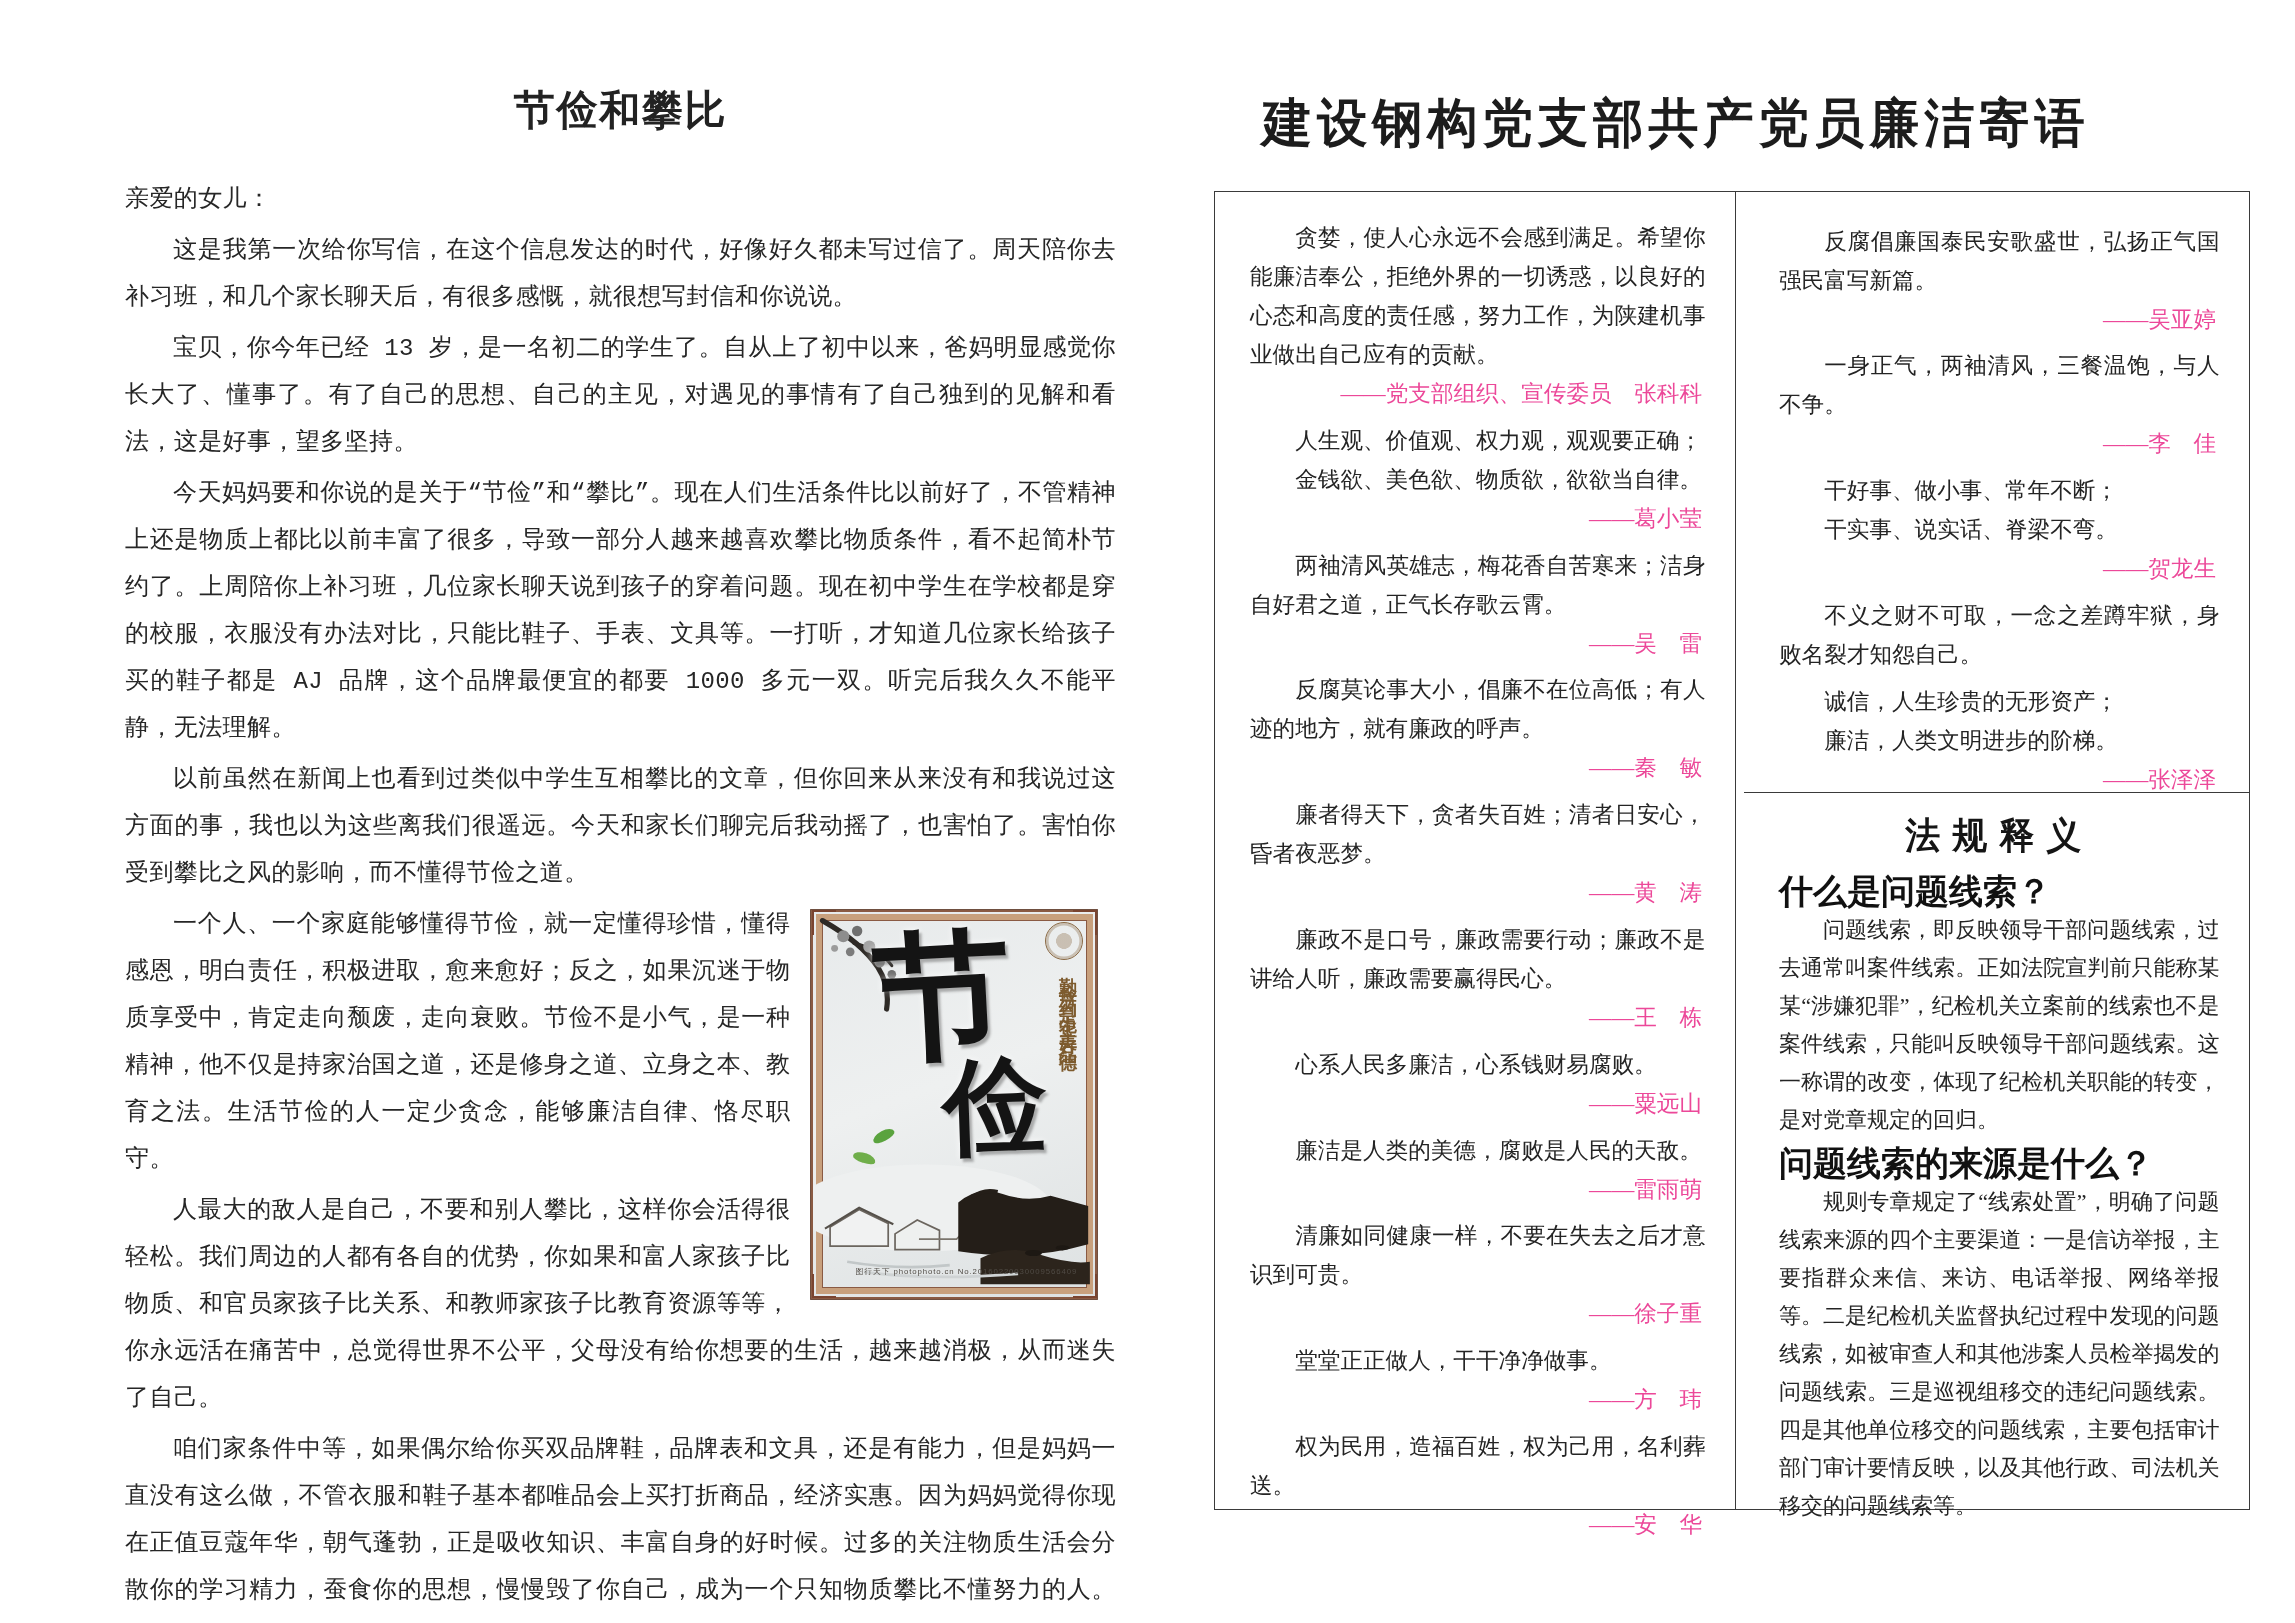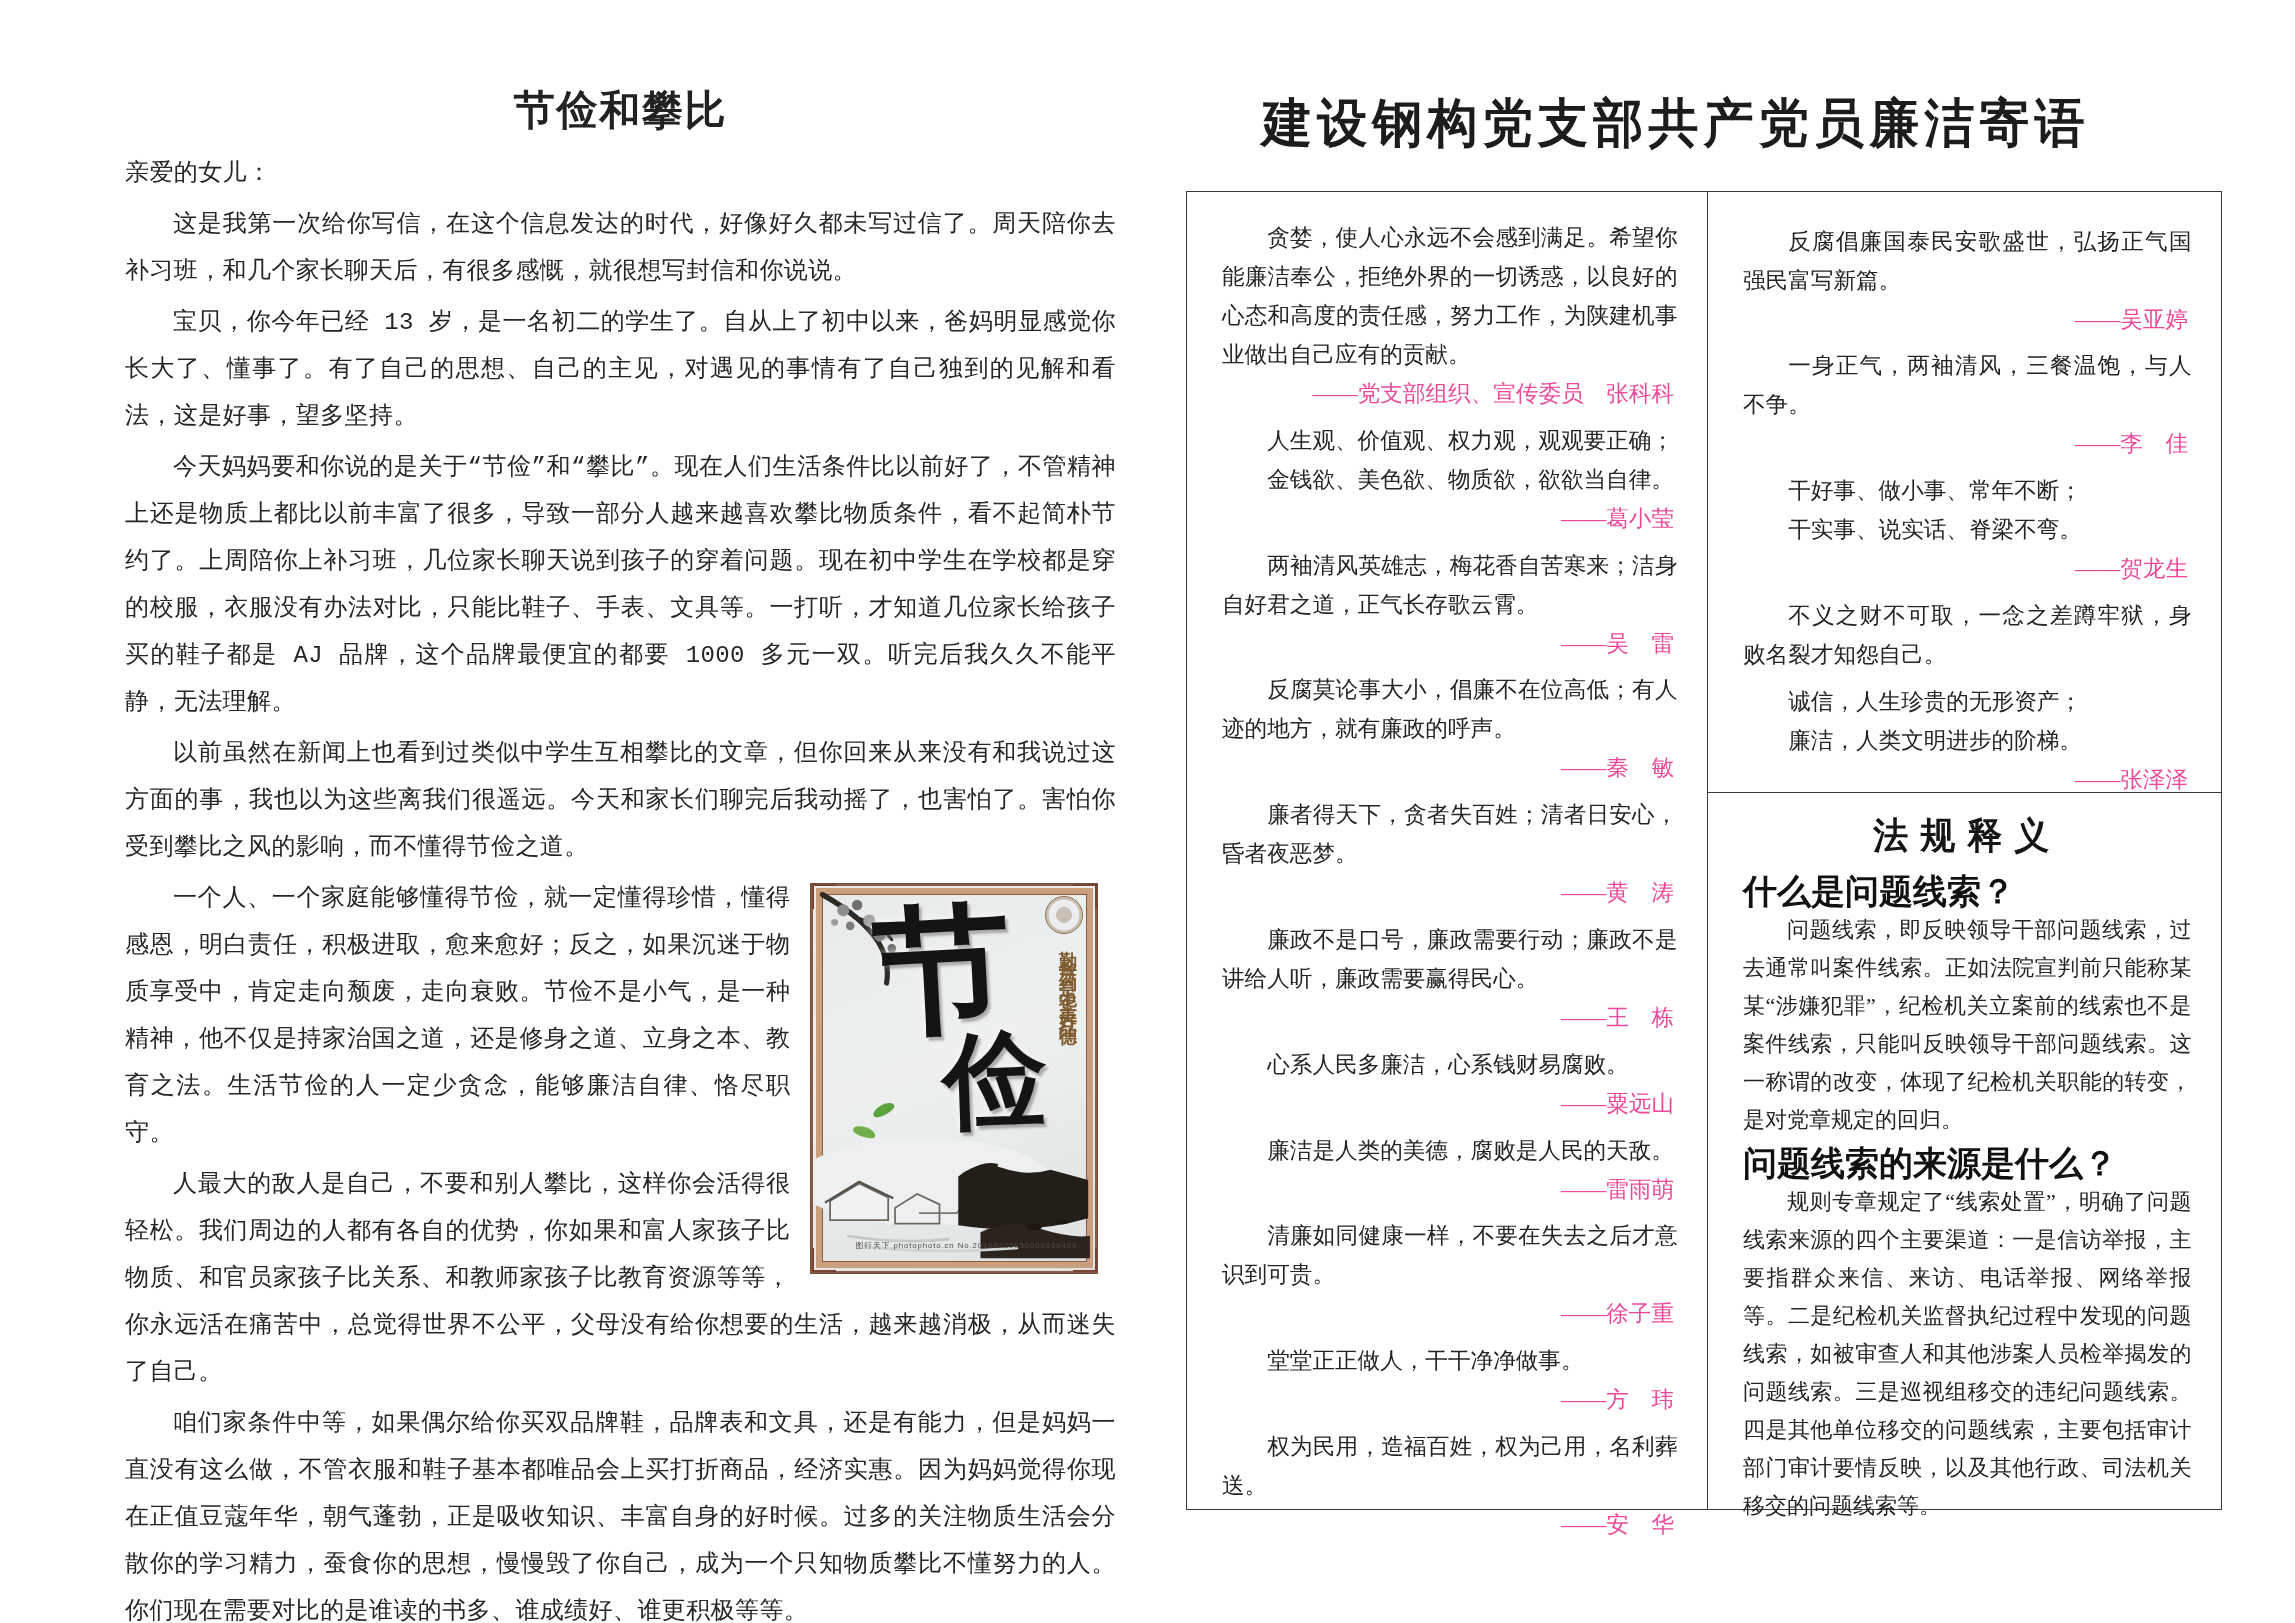--- a/index.html
+++ b/index.html
@@ -5,21 +5,21 @@
   html,body{margin:0;padding:0;}
   body{
     width:2295px;height:1623px;position:relative;background:#ffffff;
     font-family:"Liberation Serif","DejaVu Serif",serif;
     color:#1e1e1e;overflow:hidden;
   }
   
   .letter{position:absolute;left:121px;top:83px;width:999px;}
   .letter-title{
     text-align:center;font-family:"Liberation Sans","DejaVu Sans",sans-serif;
-    font-weight:900;font-size:41px;letter-spacing:1.7px;color:#222;margin-bottom:12px;
+    font-weight:900;font-size:41px;letter-spacing:1.7px;color:#222;margin-bottom:38px;
   }
   .letter-body{font-size:24px;line-height:47px;text-align:justify;letter-spacing:0.4px;color:#262626;}
   .para{text-indent:2em;margin:4px;font-family:Liberation Mono, monospace;}
   .salutation{text-indent:0;}
   
   .poster{
     float:right;width:286px;height:389px;margin:8.7px 22.6px 14px 21px;
     position:relative;background:linear-gradient(160deg,#e7eaeb 0%,#eef0f0 45%,#dde1e2 100%);
     border:2.6px solid #8a5a43;box-sizing:border-box;box-shadow:0 0 0 0.9px #5f3b2b;
   }
@@ -59,22 +59,22 @@
     font-size:7.8px;color:#4f4a44;letter-spacing:0.9px;font-family:"Liberation Sans",sans-serif;
   }
   
   .right-title{
     position:absolute;left:1158px;top:90px;width:1036px;text-align:center;
     font-weight:900;font-size:50px;letter-spacing:5.2px;color:#1c1c1c;
     font-family:"Liberation Serif","DejaVu Serif",serif;
     transform:scaleY(1.05);
   }
   .board{
-    position:absolute;left:1186px;top:191px;width:1036px;height:1319px;
-    border:1.7px solid #3a3a3a;box-sizing:border-box;display:flex;
+    position:absolute;left:1214px;top:191px;width:1036px;height:1319px;
+    border:1.7px solid #3a3a3a;box-sizing:border-box;display:flex;gap:8px;
   }
   .board-left{
     width:521px;box-sizing:border-box;border-right:1.7px solid #3a3a3a;
     padding:26px 29.5px 14px 35px;
   }
   .board-right{flex:1;display:flex;flex-direction:column;box-sizing:border-box;}
   .board-right-top{
     height:601px;box-sizing:border-box;border-bottom:1.7px solid #3a3a3a;
     padding:29.5px 29.5px 8.7px 35px;
   }

